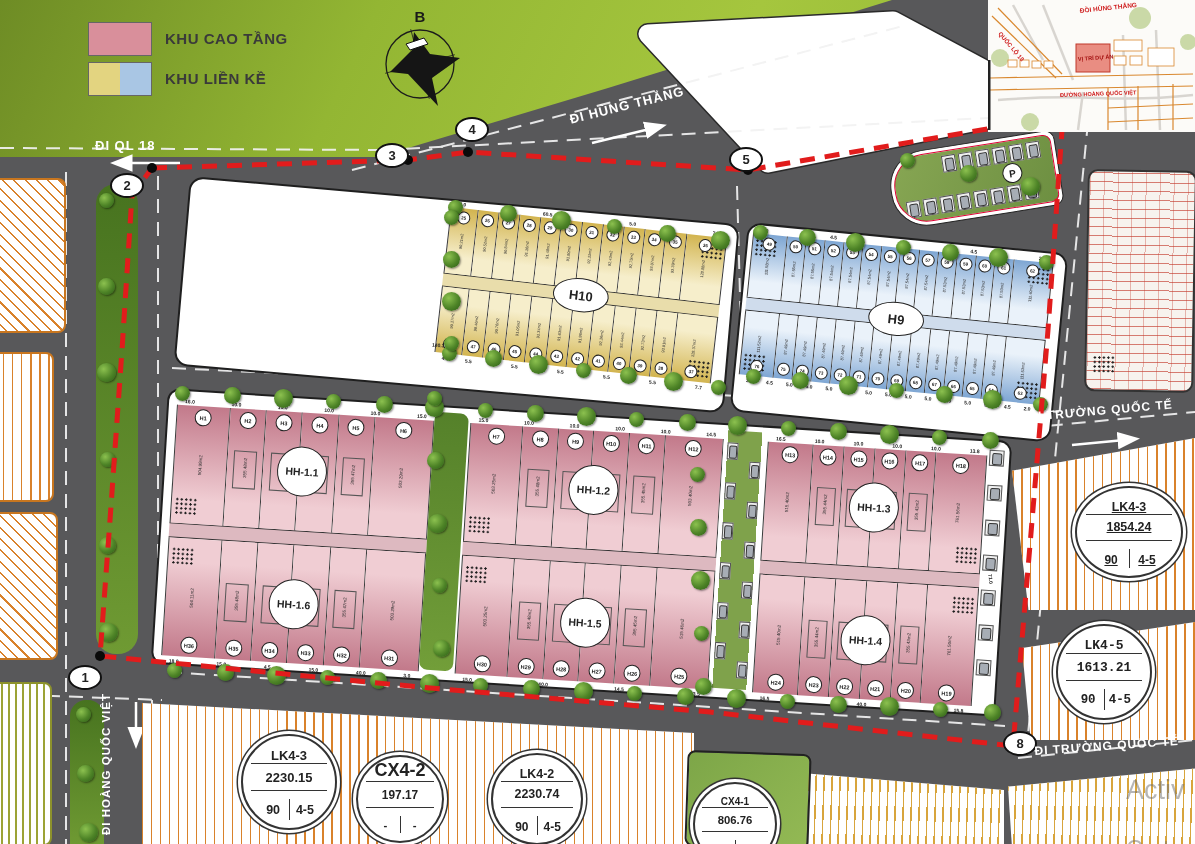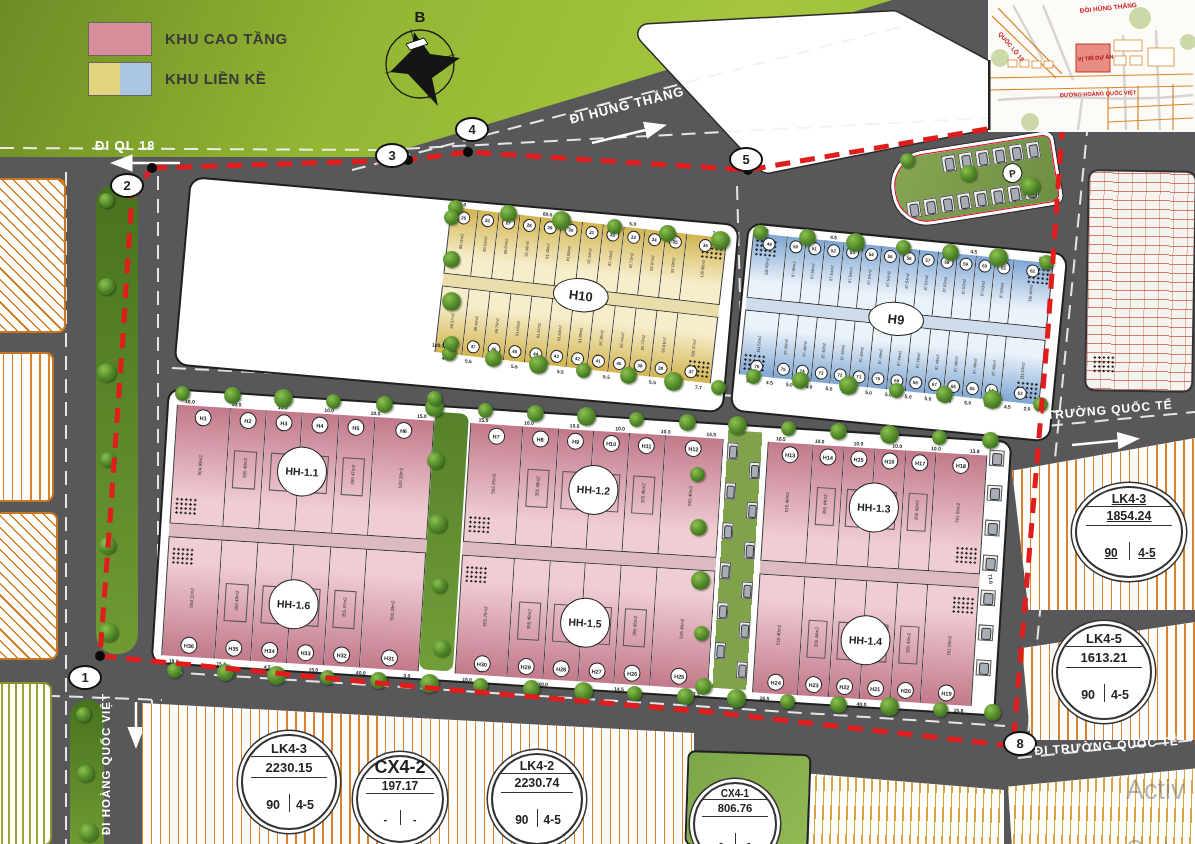--- a/index.html
+++ b/index.html
@@ -94,21 +94,21 @@
   #pwedge .inner{position:absolute;inset:3px;border-radius:32px 8px 8px 32px;border:1px solid #d03;
     background:linear-gradient(120deg,#87a653,#6d8f41);overflow:hidden;}
   .pbadge{position:absolute;left:112px;top:26px;width:18px;height:18px;border-radius:50%;background:#fff;
     border:1.5px solid #222;display:flex;align-items:center;justify-content:center;font-weight:bold;font-size:10px;z-index:3;}
   
   .infocirc{position:absolute;border-radius:50%;background:#fff;border:2px solid #333;z-index:26;
     box-shadow:0 0 0 3px #fff,0 0 0 4.5px #333;display:flex;flex-direction:column;box-sizing:border-box;}
   .ic-name{height:29%;display:flex;align-items:flex-end;justify-content:center;font-weight:bold;}
   .ic-area{height:29%;border-top:1.5px solid #333;border-bottom:1.5px solid #333;margin:0 9%;
     display:flex;align-items:center;justify-content:center;font-weight:bold;}
-  .ic-cells{flex:1;display:flex;margin:16px 16%;}
+  .ic-cells{flex:1;display:flex;margin:8px 16%;}
   .ic-cells div{flex:1;display:flex;align-items:flex-start;justify-content:center;padding-top:6%;font-weight:bold;}
   .ic-cells div:last-child{border-left:1.5px solid #333;}
   
   .node{position:absolute;width:30px;height:21px;border-radius:50%;background:#fff;border:2px solid #111;
     display:flex;align-items:center;justify-content:center;font-weight:bold;font-size:13px;z-index:32;}
   
   .roadlabel{position:absolute;color:#fff;font-weight:bold;z-index:40;letter-spacing:1px;white-space:nowrap;}
   
   #inset{left:988px;top:0;width:207px;height:132px;background:#fcfbf8;z-index:50;overflow:hidden;}
   
@@ -924,21 +924,21 @@
       </div>
     </div>
     <div class="infocirc" style="left: 1075px; top: 486px; width: 108px; height: 92px; text-decoration: underline;">
       <div class="ic-name" style="font-size: 12.42px;">LK4-3</div>
       <div class="ic-area" style="font-size: 12.42px;">1854.24</div>
       <div class="ic-cells">
         <div style="font-size: 11.96px;">90</div>
         <div style="font-size: 11.96px;">4-5</div>
       </div>
     </div>
-    <div class="infocirc" style="left: 1056px; top: 624px; width: 96px; height: 96px;">
+    <div class="infocirc" style="left: 1056px; top: 624px; width: 96px; height: 96px; font-family: Liberation Mono, monospace;">
       <div class="ic-name" style="font-size: 12.96px;">LK4-5</div>
       <div class="ic-area" style="font-size: 12.96px;">1613.21</div>
       <div class="ic-cells">
         <div style="font-size: 12.48px;">90</div>
         <div style="font-size: 12.48px;">4-5</div>
       </div>
     </div>
     <div class="node" style="left: 68px; top: 665px;">1</div>
     <div class="node" style="left: 110px; top: 173px;">2</div>
     <div class="node" style="left: 375px; top: 143px;">3</div>

